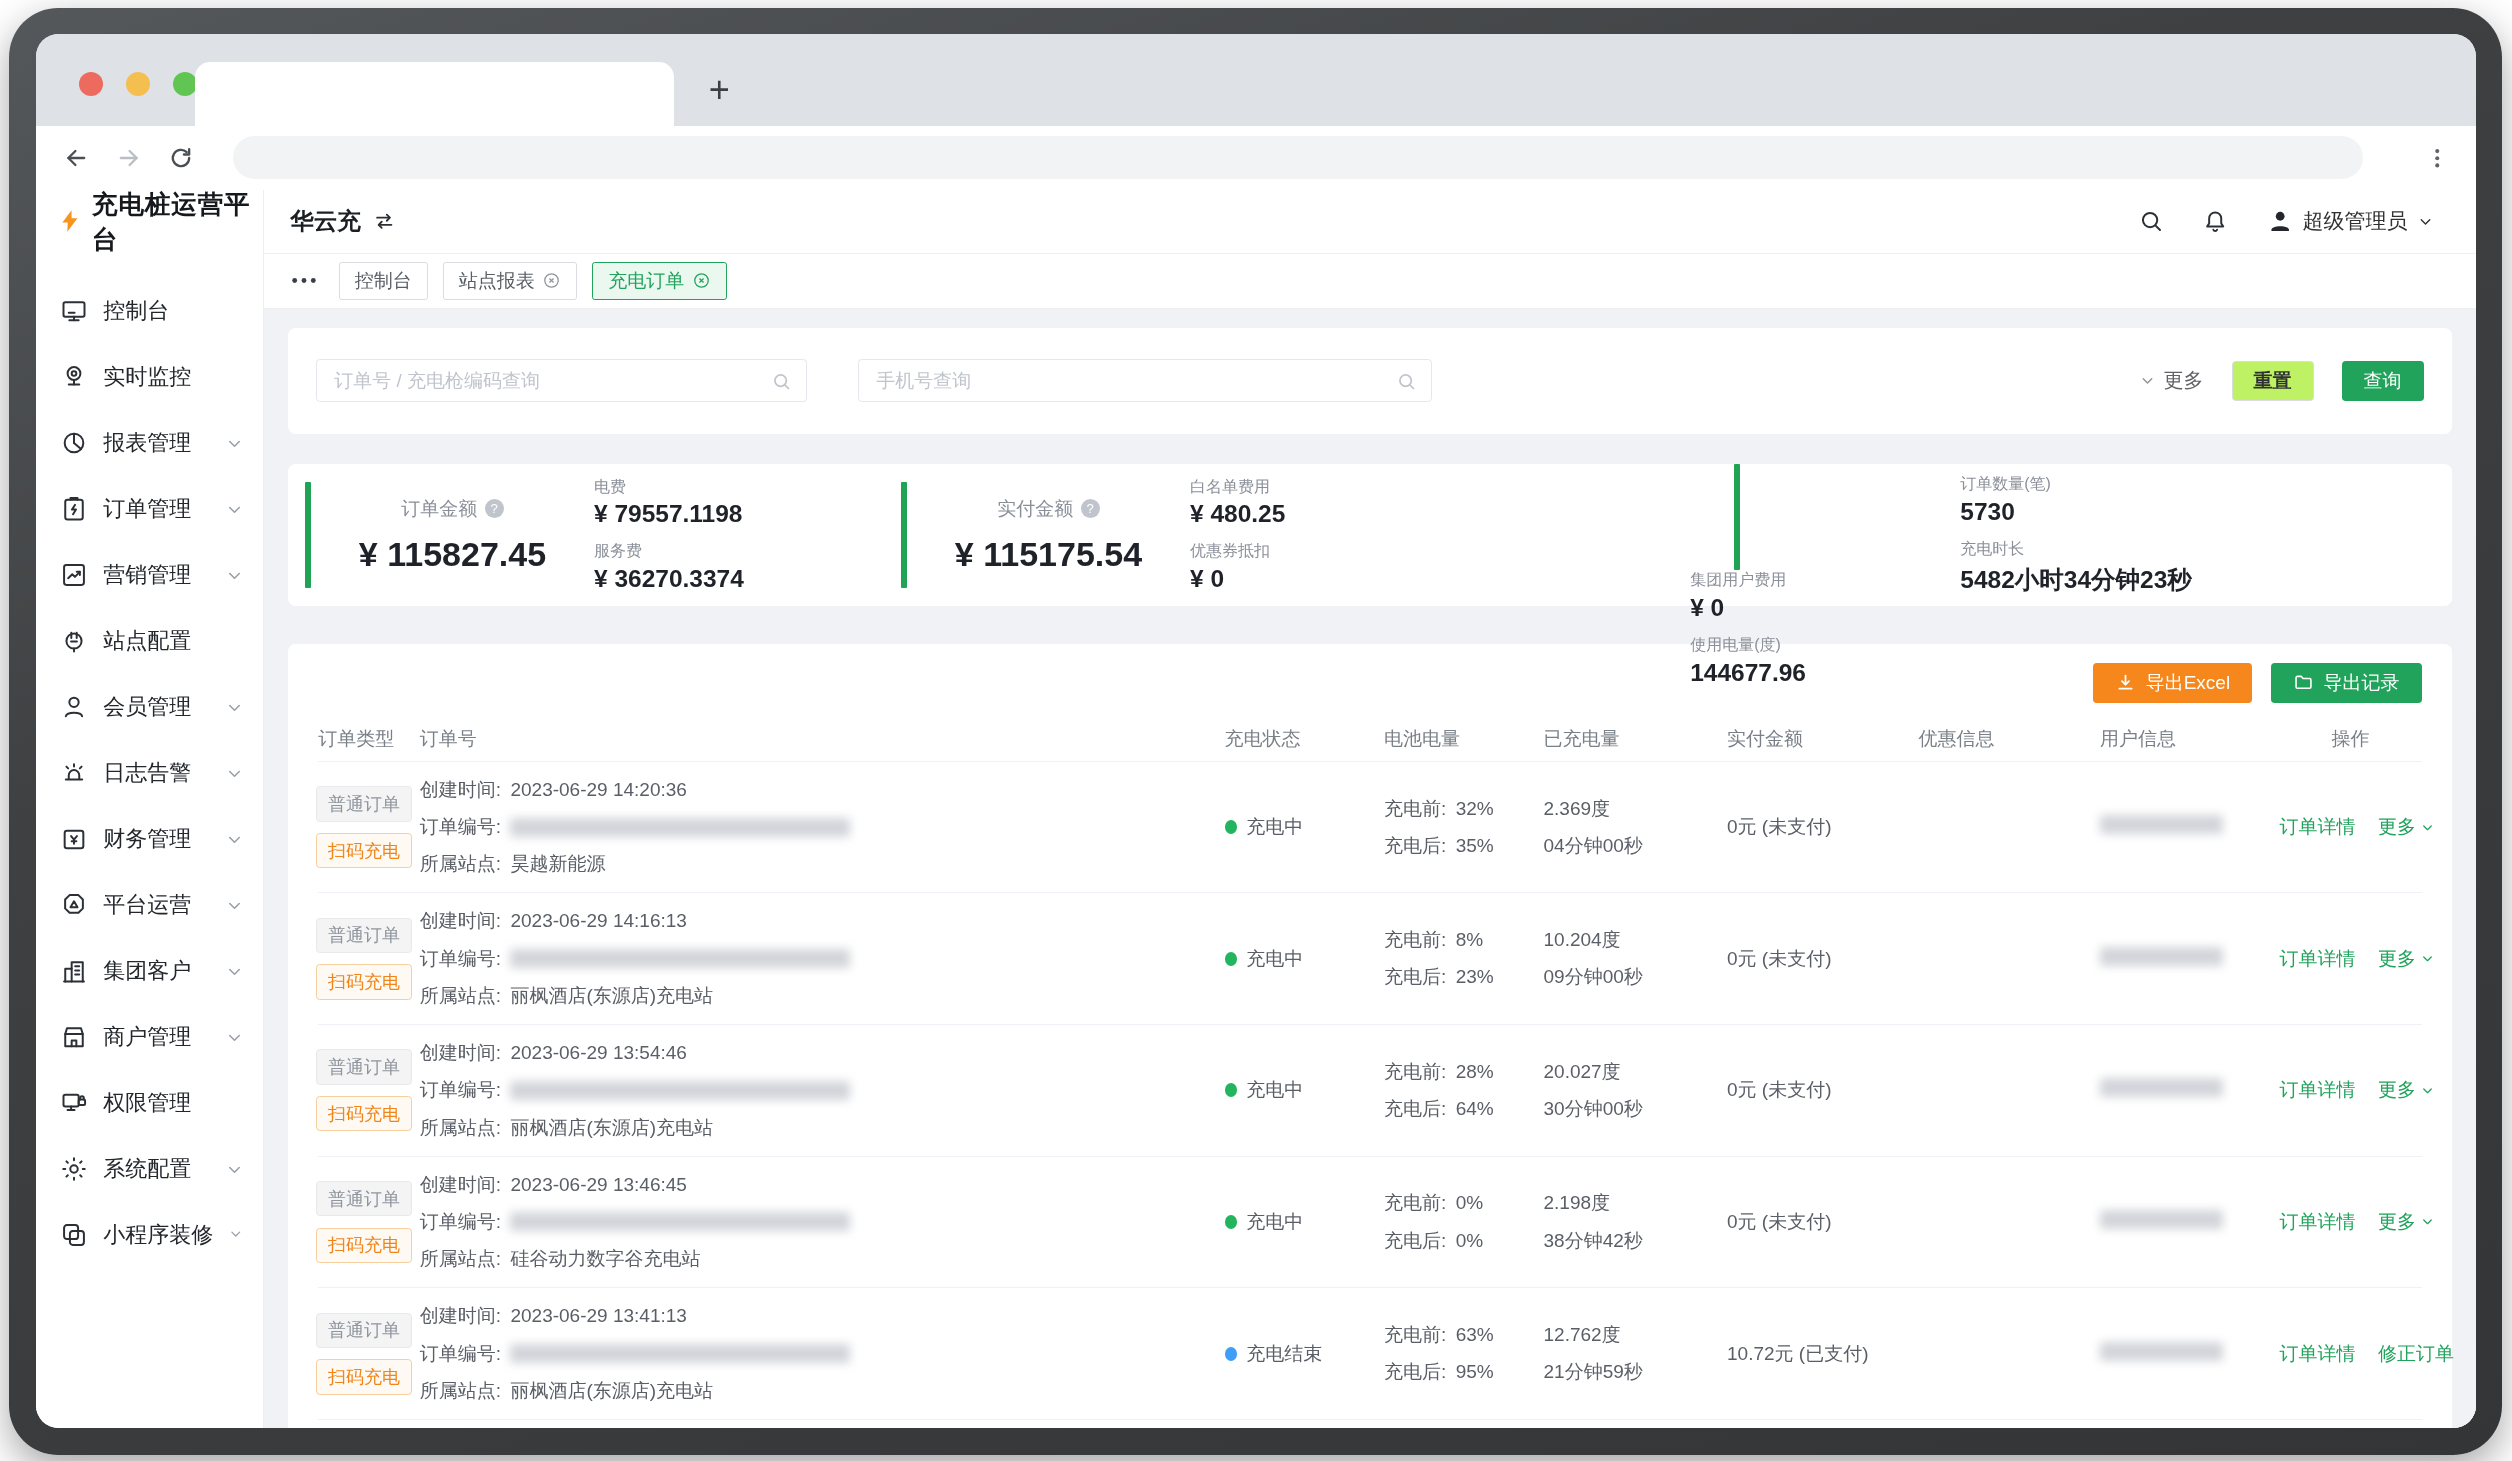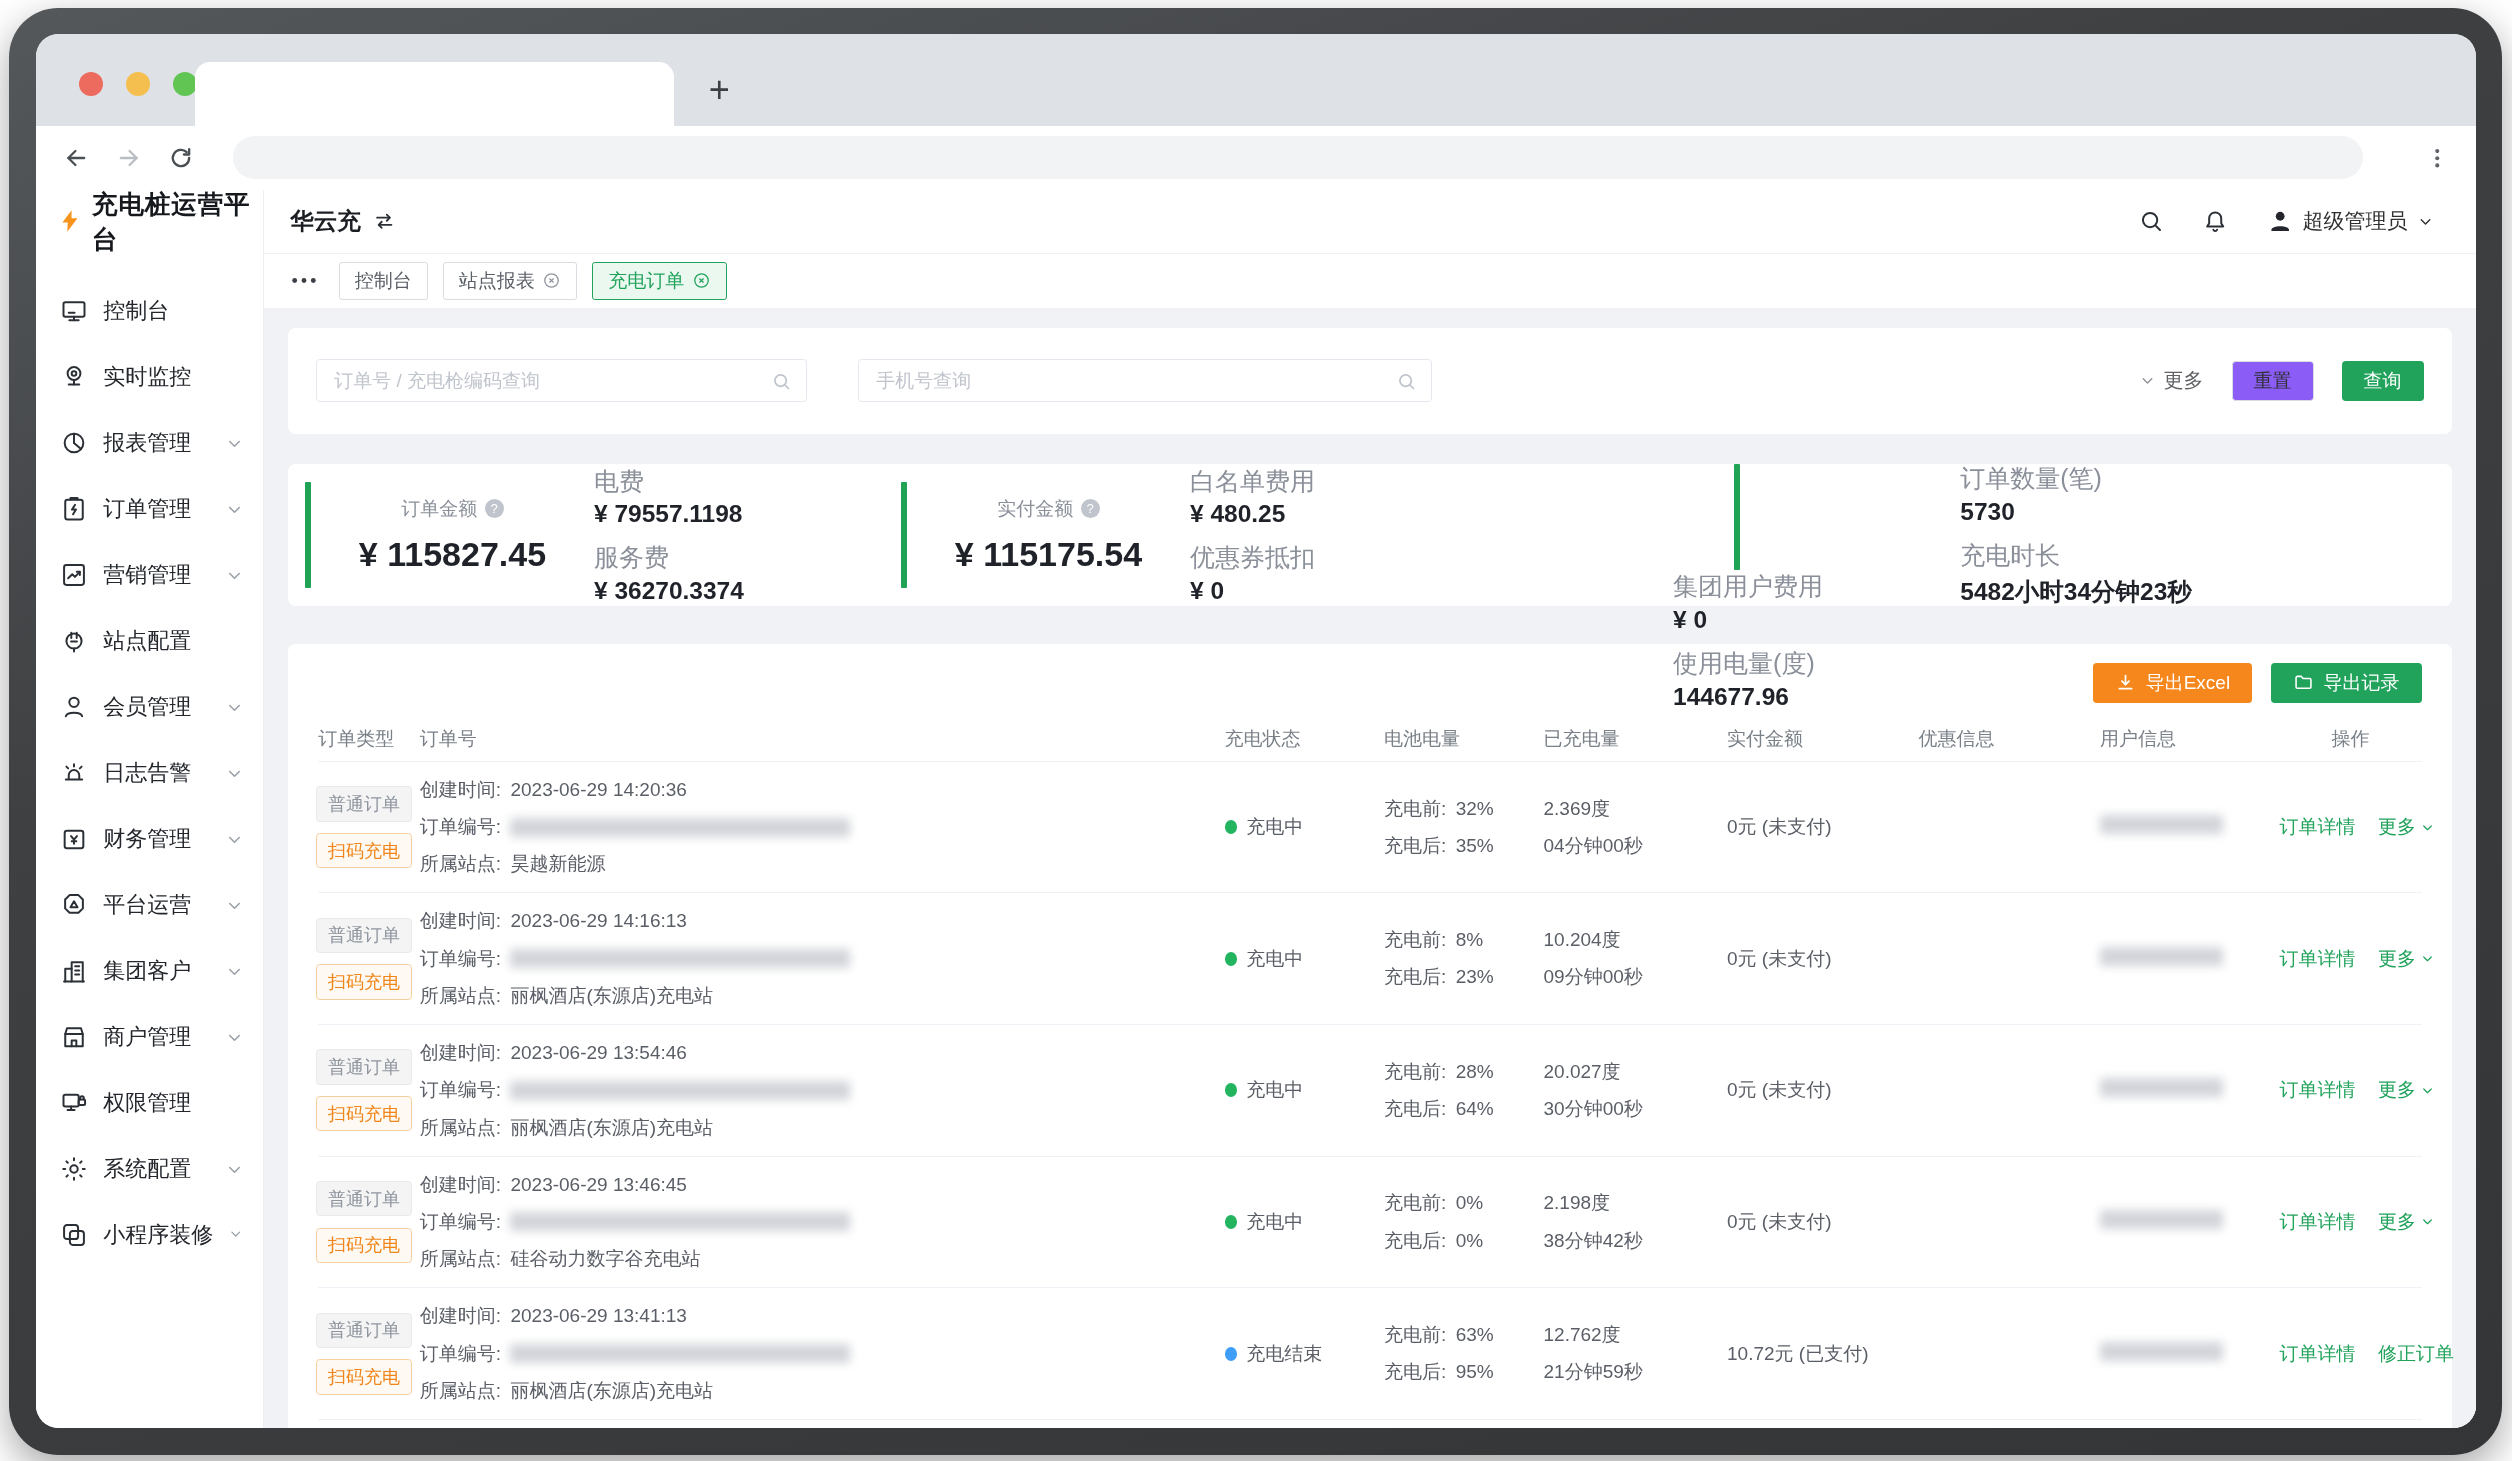--- a/index.html
+++ b/index.html
@@ -72,38 +72,38 @@
     padding:0 49px 0 17px; font-size:19px; color:#303133; outline:none;
     font-family:"Liberation Sans","DejaVu Sans",sans-serif; }
   .finput input::placeholder { color:#c0c4cc; }
   .finput.phone input { width:574px; }
   .finput .inic { position:absolute; right:15px; top:11.3px; width:21px; height:21px; color:#c0c4cc; }
   .fright { margin-left:auto; display:flex; align-items:center; gap:28px; }
   .morelink { display:flex; align-items:center; gap:7.5px; font-size:20px; color:#606266; cursor:pointer; }
   .morelink .arch { width:17px; height:17px; color:#909399; }
   .btn { height:40px; padding:0 21px; border-radius:3.8px; font-size:19px; display:flex;
     align-items:center; gap:9.4px; cursor:pointer; border:0.9px solid transparent; }
-  .btn.plain { background:#8b5cf6; border-color:#d9dce1; color:#303133; }
+  .btn.plain { background:#bef264; border-color:#d9dce1; color:#303133;font-weight:bold; }
   .btn.primary { background:#21a35c; color:#fff; }
   .btn.orange { background:#f5871c; color:#fff; }
   .btn .bic { width:21px; height:21px; }
 
   
   .stats { height:142px; display:flex; align-items:center; margin-bottom:38px; }
   .sgroup { display:flex; align-items:center; height:100%; }
   .sbar { width:5.7px; height:106px; background:#21a356; border-radius:0.9px; flex:0 0 auto; }
   .g1 { width:613px; } .g2 { width:612px; } .g3 { width:447px;flex-direction:column; } .g4 { flex:1; }
   .g1 .sbar { margin-left:17px; }
   .bigstat { width:283px; text-align:center; }
   .bigstat .slabel { font-size:19px; color:#8a8f99; display:flex; justify-content:center; align-items:center; gap:7.5px; }
   .bigstat .bval { margin-top:13.2px; font-size:34px; font-weight:bold; color:#1f2329; }
   .helpdot { width:19px; height:19px; border-radius:50%; background:#c0c4cc; color:#fff;
     font-size:13.2px; line-height:19px; text-align:center; display:inline-block; }
   .substack { display:flex; flex-direction:column; gap:13.2px; }
-  .sub .slabel { font-size:25px; color:#8a8f99; }
+  .sub .slabel { font-size:16px; color:#8a8f99; }
   .sub .sval { font-size:24.5px; font-weight:bold; color:#1f2329; margin-top:2.8px; }
 
   
   .tablecard { padding:0 30px 0; height:849px; }
   .toolbar { display:flex; justify-content:flex-end; gap:19px; padding:19px 0 15px; }
   .trow { display:grid; grid-template-columns:94px 1fr 152px 152px 176px 184px 174px 172px 142px;
     column-gap:7.5px; align-items:center; }
   .thead { height:43px; font-size:19px; color:#7a8088; }
   .thead .hcell.op { text-align:center; }
   .tbody .trow { border-top:0.9px solid #eef1f6; min-height:102px; padding:15px 0; }

